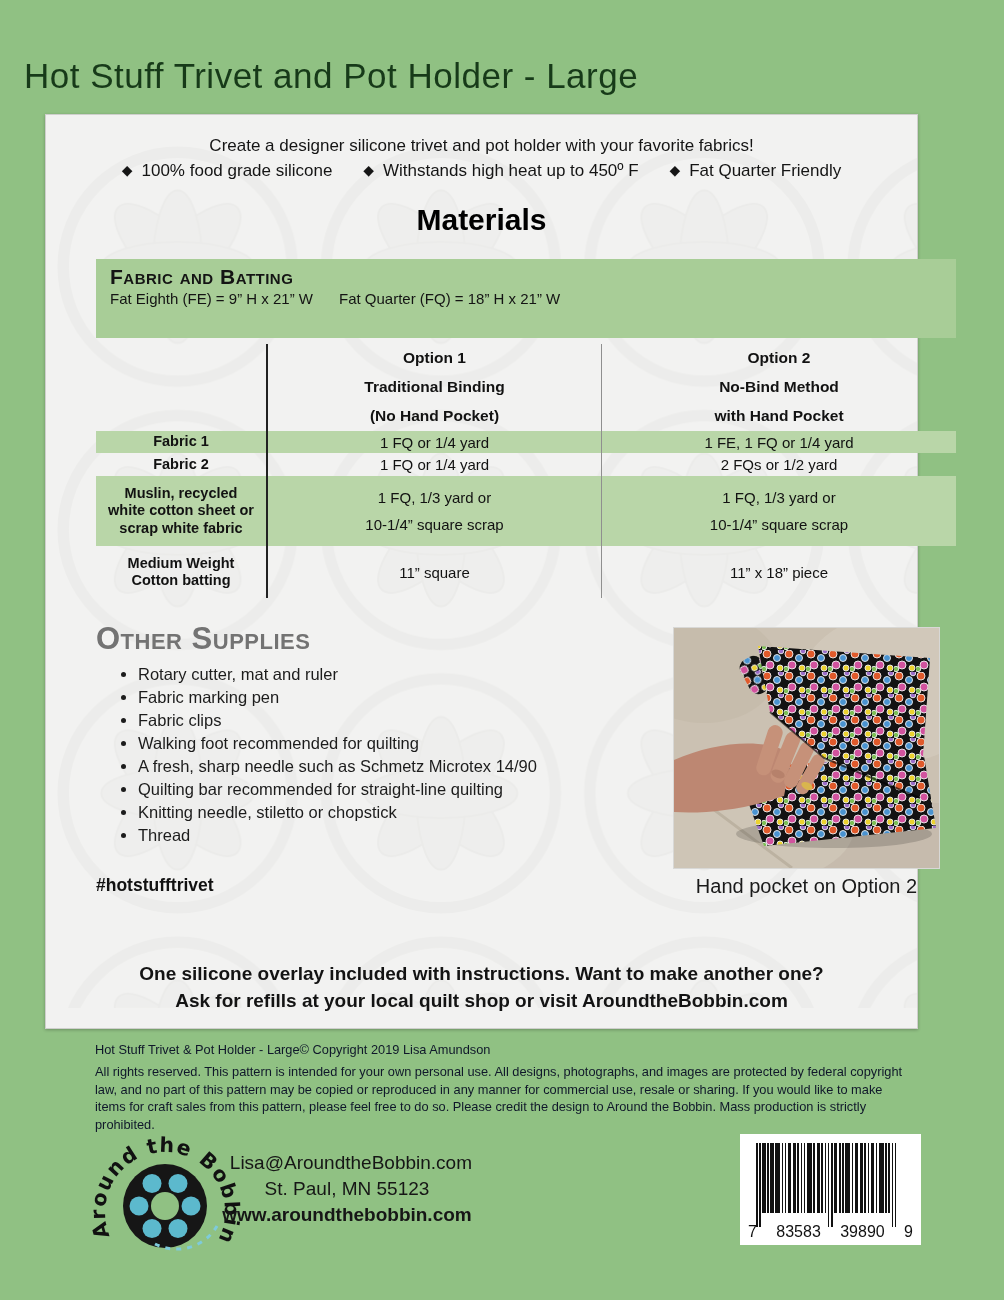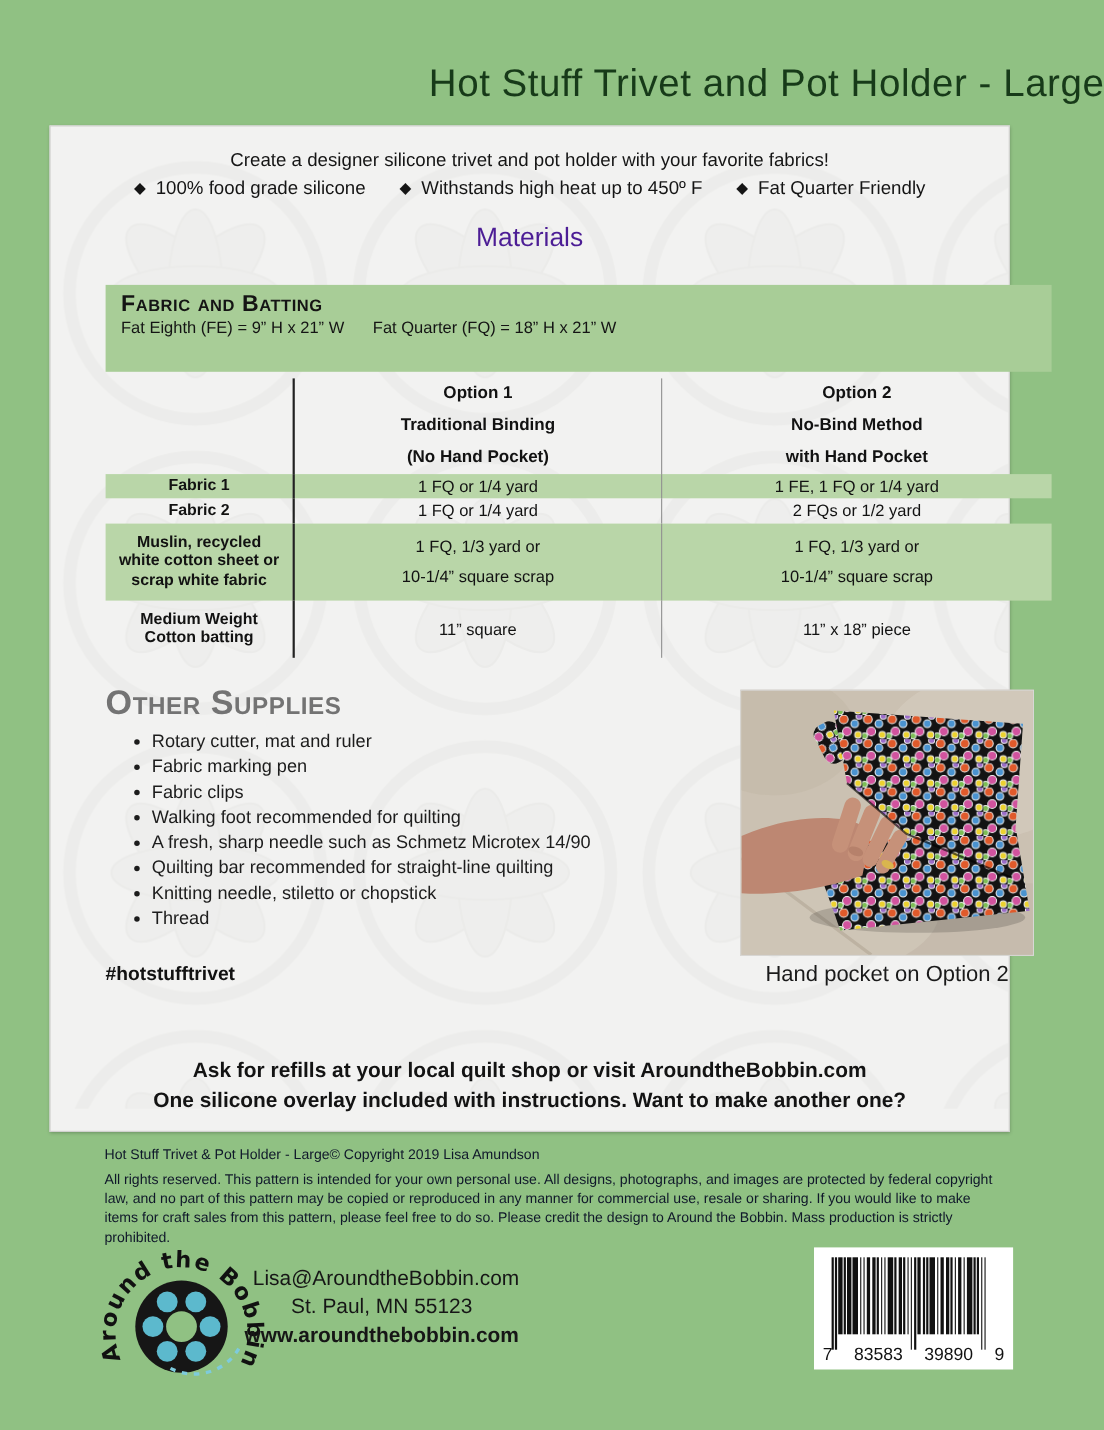--- a/index.html
+++ b/index.html
@@ -1,34 +1,34 @@
 <!DOCTYPE html>
 <html><head>
 <meta charset="utf-8">
 <style>
   * { margin:0; padding:0; box-sizing:border-box; }
   html,body { background:#7fae72; }
   body { font-family:"Liberation Sans", sans-serif; }
   .page { position:relative; width:1004px; height:1300px; background:#90c183; overflow:hidden; margin:0 auto; }
 
-  .page-title { position:absolute; top:56px; left:0; width:100%; text-align:right;
-    font-size:35px; font-weight:400; color:#173a19; letter-spacing:.5px; }
+  .page-title { position:absolute; top:56px; left:0; width:100%; text-align:left;
+    font-size:35px; font-weight:400; color:#173a19; letter-spacing:.5px;padding-left:24px; }
 
   .panel { position:absolute; left:45px; top:114px; width:873px; height:915px;
     background:#f2f2f1; border:1px solid #cfcfcd; box-shadow:0 1px 3px rgba(0,0,0,.25); }
   .bg-pattern { position:absolute; left:0; top:0; width:100%; height:100%; pointer-events:none; }
 
   .tagline { position:absolute; top:21px; left:0; width:100%; text-align:center;
     font-size:17px; color:#151515; }
   .features { position:absolute; top:46px; left:0; width:100%; text-align:center; font-size:17px; color:#151515; }
   .feature { margin:0 13px; white-space:nowrap; }
   .diamond { font-size:14px; margin-right:9px; position:relative; top:-1px; }
 
   .materials-heading { position:absolute; top:88px; left:0; width:100%; text-align:center;
-    font-size:24px; font-weight:400; color:#4c1d95; }
+    font-size:30px; font-weight:700; color:#000000; }
 
   .band { position:absolute; left:50px; top:144px; width:860px; height:79px; background:#a8cd97; }
   .band-title { padding:6px 0 0 14px; font-size:21px; font-weight:600; color:#141414;
     font-variant:small-caps; letter-spacing:.5px; }
   .band-note { padding:1px 0 0 14px; font-size:15px; color:#141414; }
   .band-note .gap { display:inline-block; width:26px; }
 
   .matrix { position:absolute; left:50px; top:229px; width:860px; display:grid;
     grid-template-columns:170px 335px 355px; grid-template-rows:87px 22px 23px 70px 52px; }
   .cell { display:flex; align-items:center; justify-content:center; text-align:center;
@@ -195,22 +195,22 @@
         <ellipse cx="133" cy="158" rx="6" ry="3.5" fill="#d9b54e" transform="rotate(26 133 158)"></ellipse>
         <polygon points="84,18 256,30 246,170 150,130 96,84" fill="url(#dots)"></polygon>
         <polyline points="96,84 150,130 246,170" fill="none" stroke="#000" stroke-width="2" opacity="0.6"></polyline>
       </svg>
     </div>
     <div class="photo-caption">Hand pocket on Option 2</div>
 
     <div class="hashtag">#hotstufftrivet</div>
 
     <div class="closing">
+      <div>One silicone overlay included with instructions. Want to make another one?</div>
       <div>Ask for refills at your local quilt shop or visit AroundtheBobbin.com</div>
-      <div>One silicone overlay included with instructions. Want to make another one?</div>
     </div>
   </div>
 
   <div class="copyright">
     <div class="copyright-line1">Hot Stuff Trivet &amp; Pot Holder - Large© Copyright 2019 Lisa Amundson</div>
     <div class="copyright-body">All rights reserved. This pattern is intended for your own personal use. All designs, photographs, and images are protected by federal copyright law, and no part of this pattern may be copied or reproduced in any manner for commercial use, resale or sharing. If you would like to make items for craft sales from this pattern, please feel free to do so. Please credit the design to Around the Bobbin. Mass production is strictly prohibited.</div>
   </div>
 
   <svg class="logo" width="160" height="160" viewBox="0 0 160 160">
     <defs>

